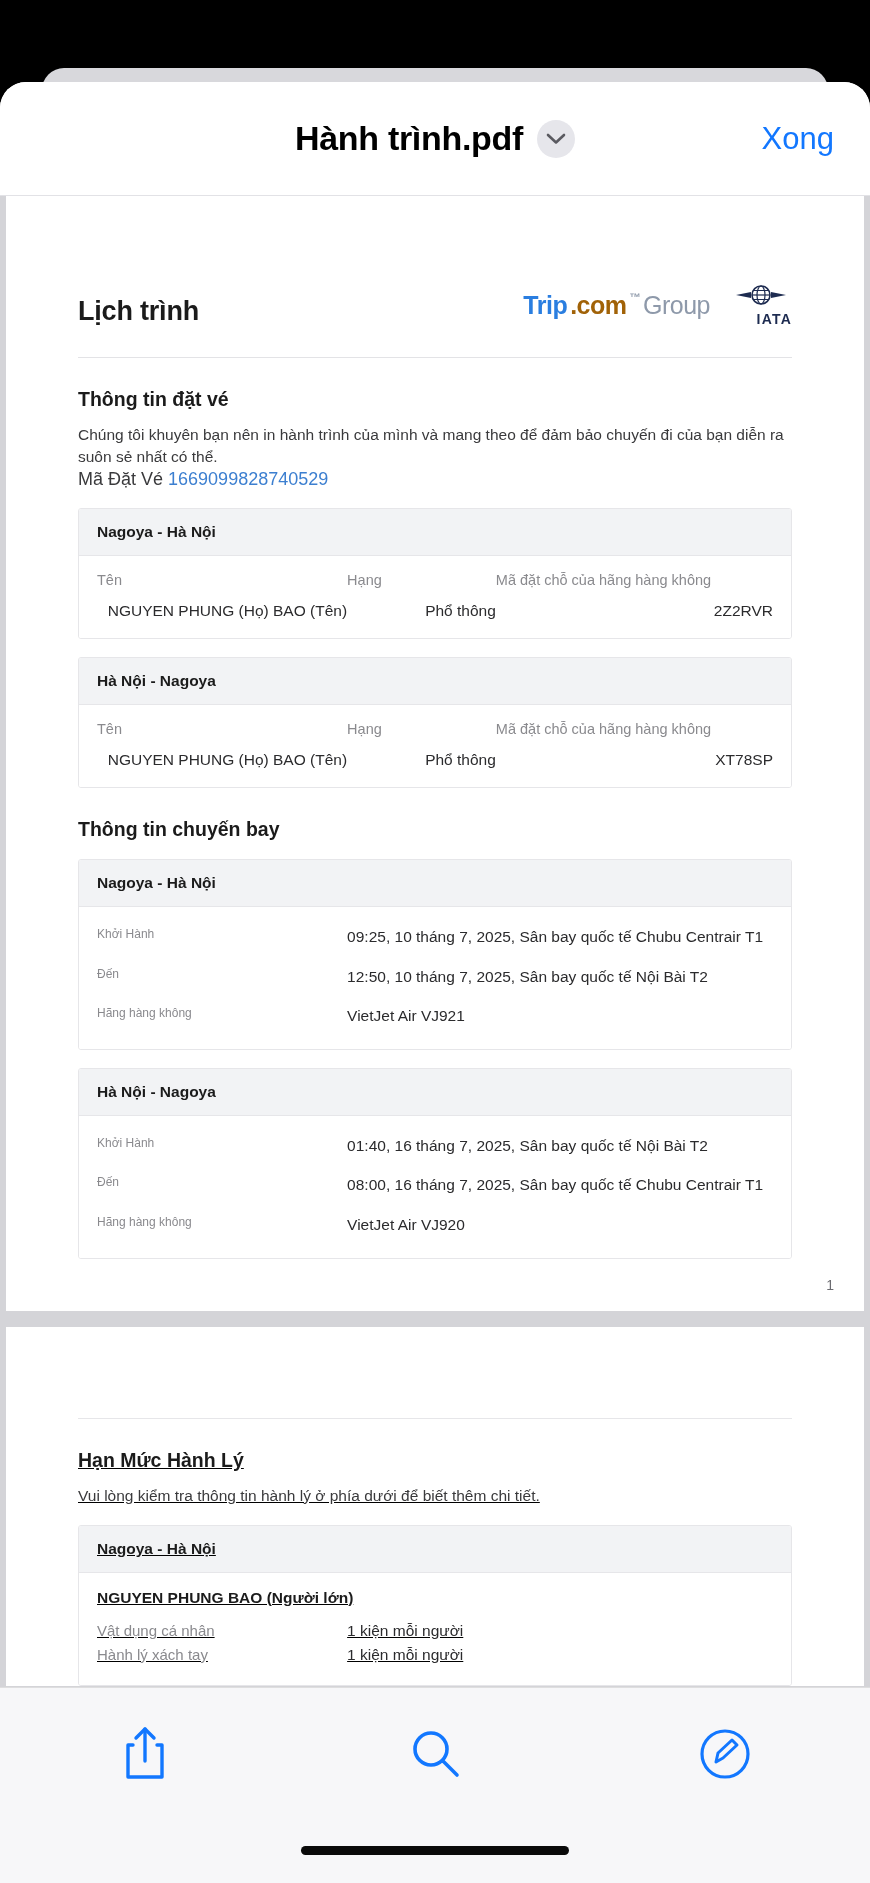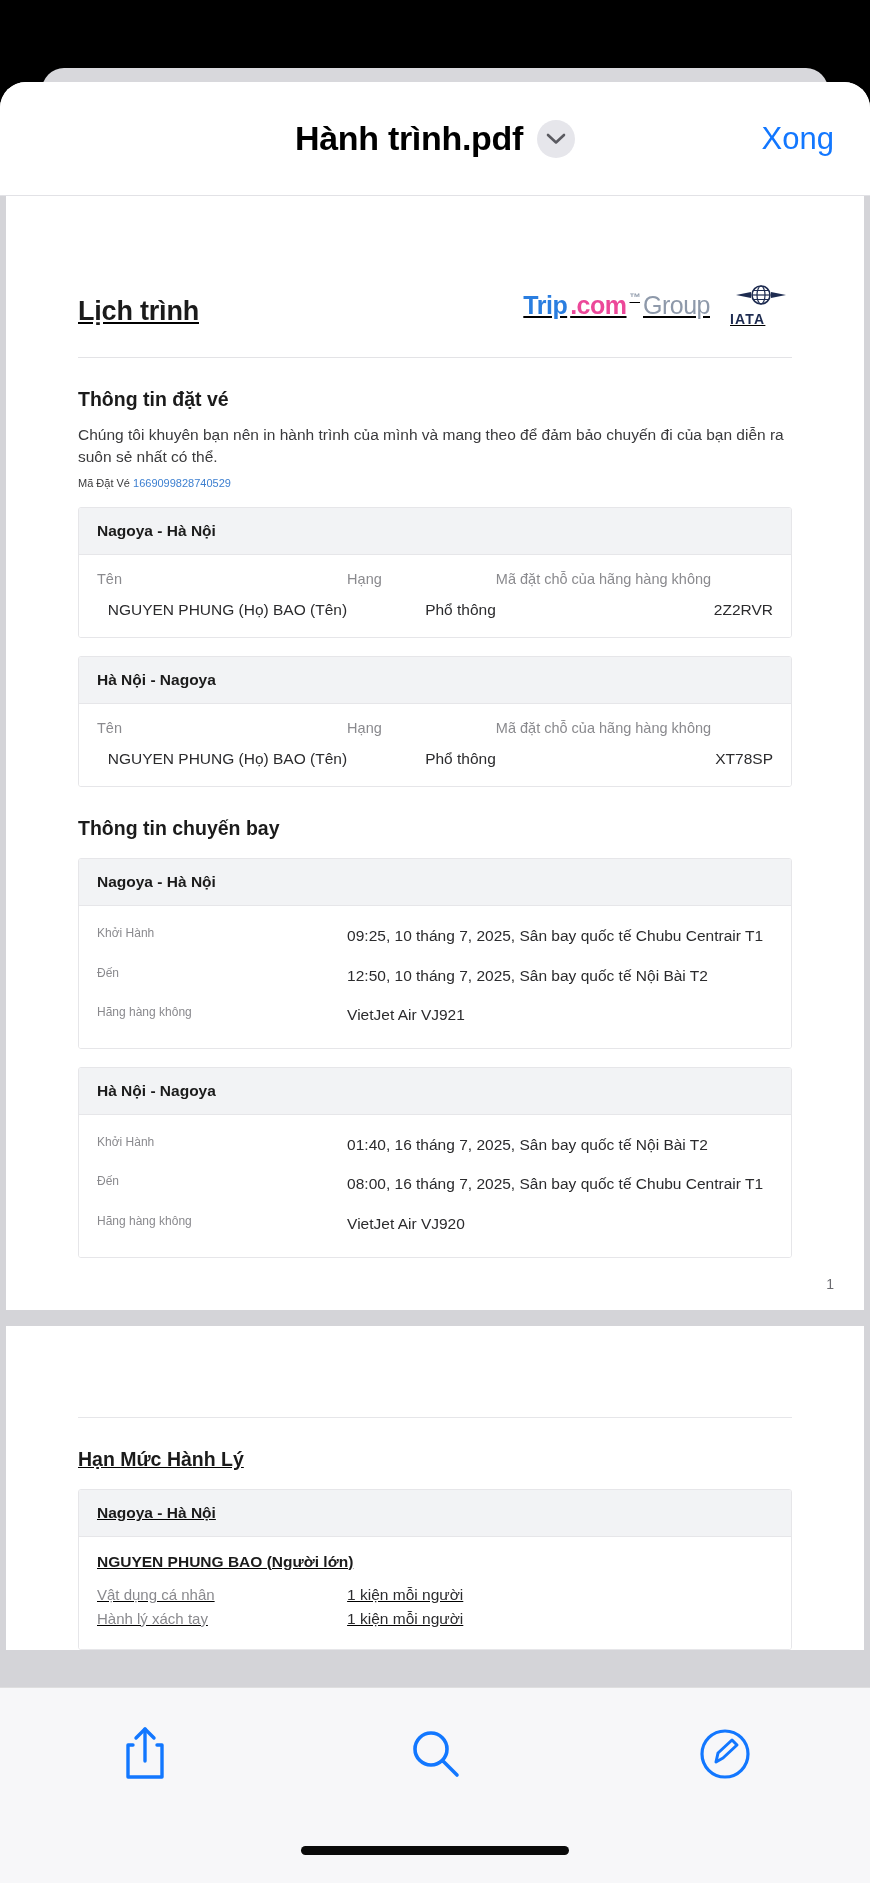--- a/index.html
+++ b/index.html
@@ -94,45 +94,44 @@
   .page + .page { margin-top: 16px; }
   .page-inner { padding: 88px 72px 0 72px; }
 
   
   .doc-head {
     display: flex;
     align-items: flex-end;
     justify-content: space-between;
     padding-bottom: 30px;
     border-bottom: 1px solid #e3e3e6;
-    text-decoration: underline;
   }
   .doc-title {
     font-size: 27px;
     font-weight: 700;
     color: #1b1b1b;
     letter-spacing: -0.2px;
   }
   .logos { display: flex; align-items: center; gap: 20px; }
   .trip-logo {
     font-size: 25px;
     font-weight: 700;
     letter-spacing: -0.5px;
     display: flex;
     align-items: flex-start;
     gap: 3px;
   }
   .trip-blue  { color: #2a7ee0; }
-  .trip-dark  { color: #ec4899; }
+  .trip-dark  { color: #a16207; }
   .trip-group { color: #8e99aa; font-weight: 400; }
   .trip-tm { font-size: 11px; color: #8e99aa; }
   .iata {
     display: flex;
     flex-direction: column;
-    align-items: flex-start;
+    align-items: flex-end;
     color: #1d2b50;
   }
   .iata-word {
     font-size: 14px;
     font-weight: 700;
     letter-spacing: 1.2px;
     margin-top: 1px;
   }
 
   h2.sect {
@@ -141,23 +140,23 @@
     color: #1b1b1b;
     margin-top: 30px;
     margin-bottom: 13px;
   }
   p.body {
     font-size: 15.5px;
     line-height: 1.42;
     color: #3a3a3c;
   }
   .booking-line {
-    font-size: 11px;
+    font-size: 18px;
     color: #3a3a3c;
-    margin-top: 9px;
+    margin-top: 1px;
   }
   .booking-code { color: #3c7fd0; }
 
   
   .card {
     border: 1px solid #e6e6e9;
     border-radius: 3px;
     margin-top: 18px;
     overflow: hidden;
   }
@@ -408,20 +407,21 @@
           <div class="page-spacer"></div>
         </div>
         <div class="page-num">1</div>
       </div>
 
       <div class="page">
         <div class="page-inner" style="padding-top:44px;text-decoration:underline;">
           <div class="pg2-top-rule"></div>
 
           <h2 class="sect">Hạn Mức Hành Lý</h2>
+          <p class="body">Vui lòng kiểm tra thông tin hành lý ở phía dưới để biết thêm chi tiết.</p>
 
           <div class="card">
             <div class="card-head">Nagoya - Hà Nội</div>
             <div class="card-body">
               <div class="bag-name">NGUYEN PHUNG BAO (Người lớn)</div>
               <div class="bag-row">
                 <span class="bag-label">Vật dụng cá nhân</span>
                 <span class="bag-val">1 kiện mỗi người</span>
               </div>
               <div class="bag-row">

